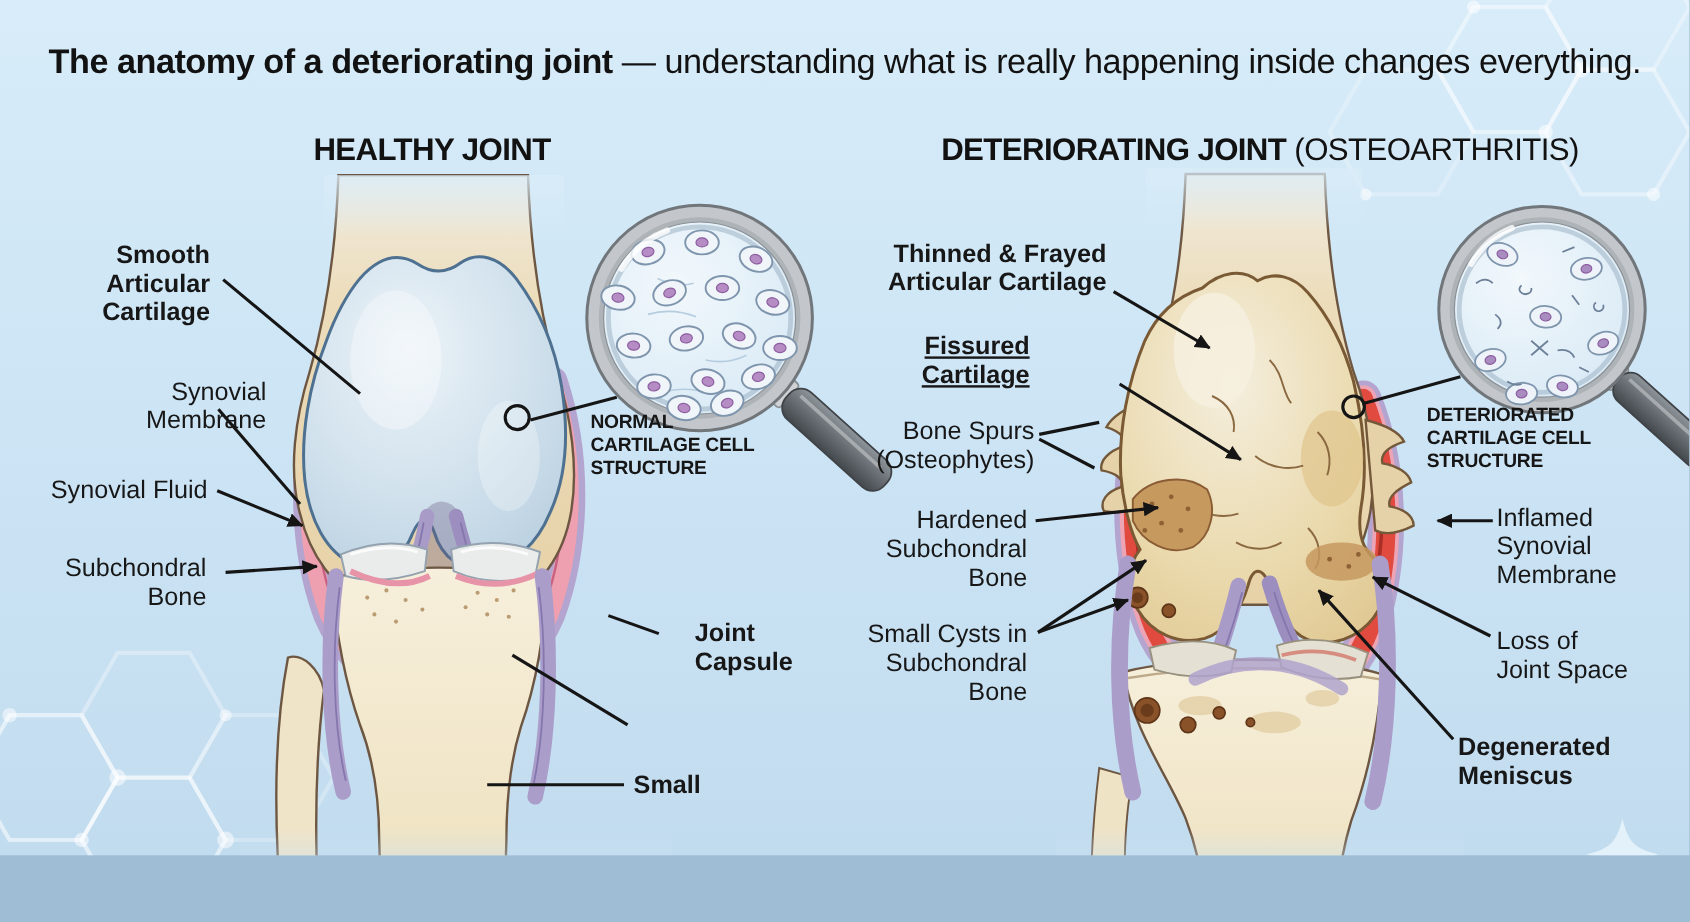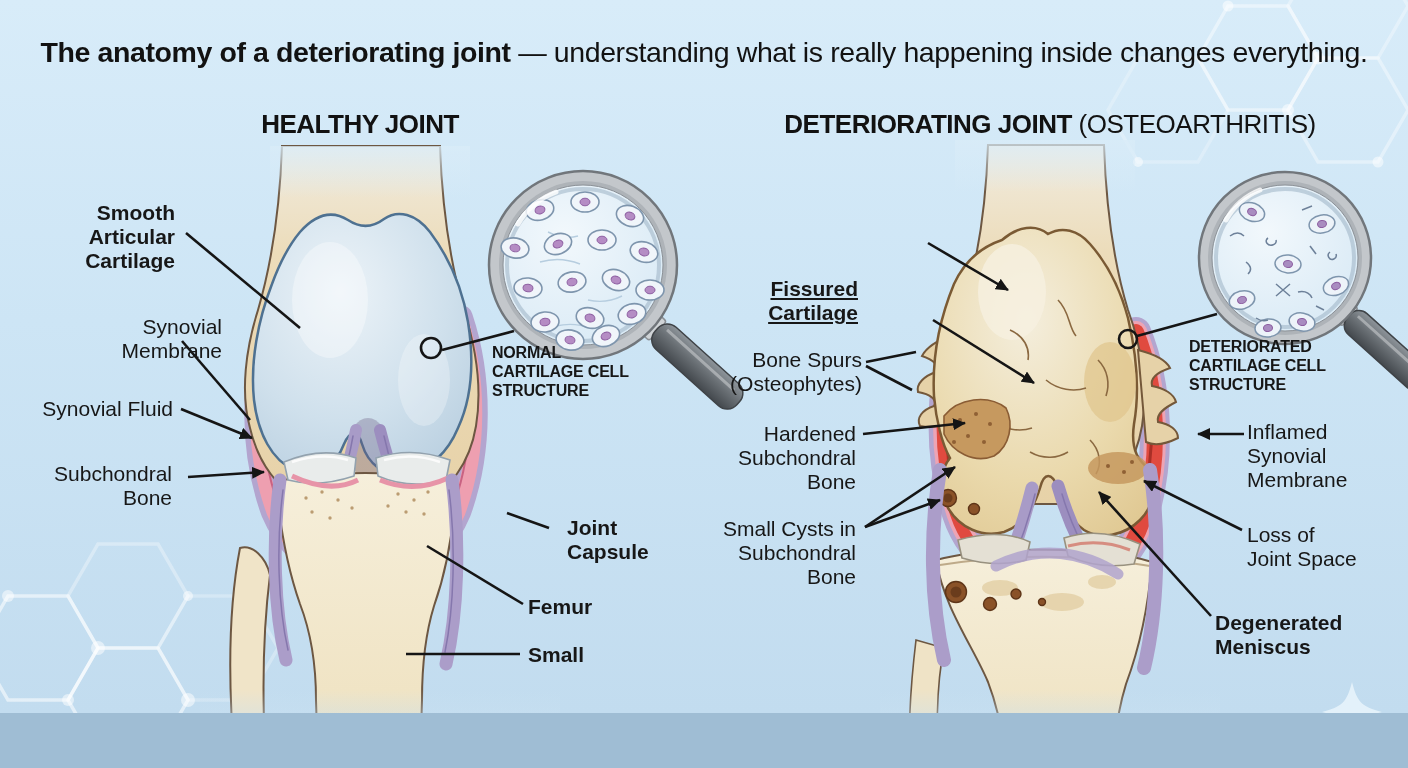--- a/index.html
+++ b/index.html
@@ -368,28 +368,29 @@
   </div>
 
   <div class="lbl b ra" style="right:1233px; top:201px;">Smooth
 Articular
 Cartilage</div>
   <div class="lbl ra" style="right:1186px; top:315px;">Synovial
 Membrane</div>
   <div class="lbl ra" style="right:1235px; top:397px;">Synovial Fluid</div>
   <div class="lbl ra" style="right:1236px; top:462px;">Subchondral
 Bone</div>
-  <div class="lbl b" style="left:567px; top:516px;">Joint
+  <div class="lbl b" style="left:579px; top:516px;">Joint
 Capsule</div>
-  <div class="lbl b" style="left:528px; top:595px;">Femur</div>
   <div class="lbl b" style="left:528px; top:643px;">Small</div>
   <div class="cap" style="left:492px; top:343px;">NORMAL
 CARTILAGE CELL
 STRUCTURE</div>
 
+  <div class="lbl b ra" style="right:486px; top:200px;">Thinned &amp; Frayed
+Articular Cartilage</div>
   <div class="lbl b ra" style="right:550px; top:277px;text-decoration:underline;">Fissured
 Cartilage</div>
   <div class="lbl ra" style="right:546px; top:348px;">Bone Spurs
 (Osteophytes)</div>
   <div class="lbl ra" style="right:552px; top:422px;">Hardened
 Subchondral
 Bone</div>
   <div class="lbl ra" style="right:552px; top:517px;">Small Cysts in
 Subchondral
 Bone</div>

